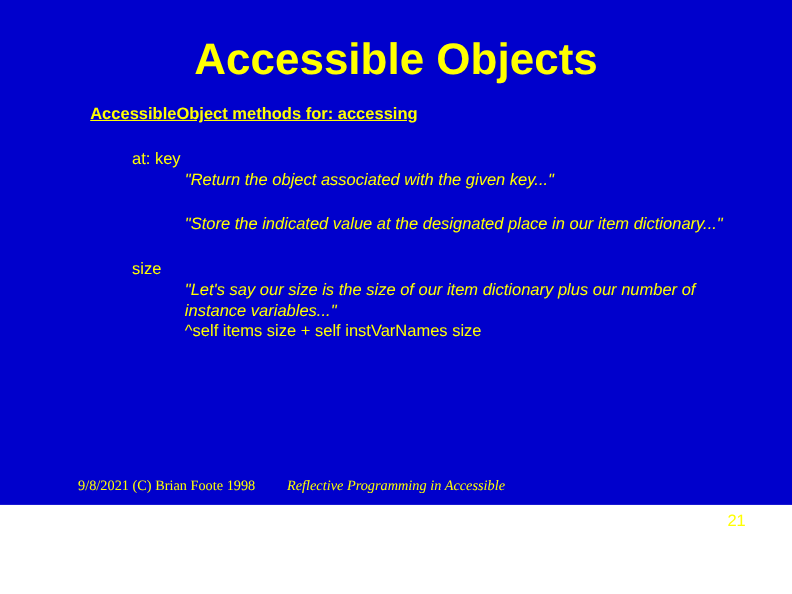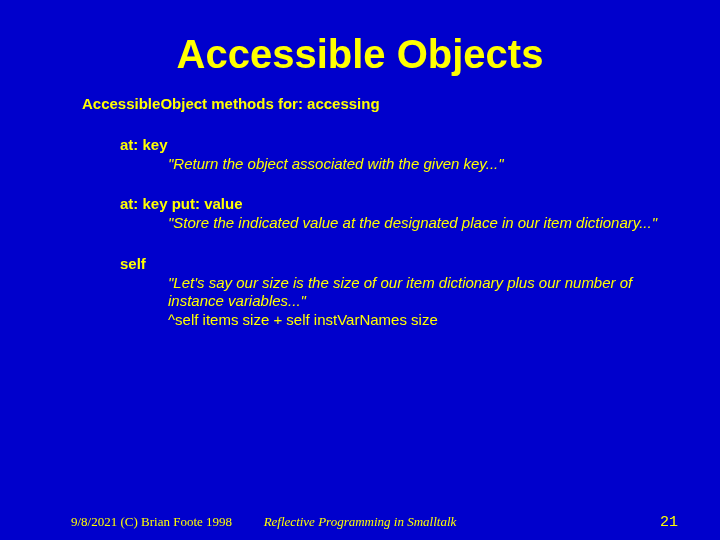--- a/index.html
+++ b/index.html
@@ -4,21 +4,21 @@
 <style>
   html, body {
     margin: 0;
     padding: 0;
     width: 720px;
     height: 540px;
     overflow: hidden;
   }
   .slide {
     width: 720px;
-    height: 540px;
+    height: 459px;
     background: #0000cc;
     color: #ffff00;
     font-family: Arial, Helvetica, sans-serif;
     position: relative;
     box-sizing: border-box;
   }
   .title {
     text-align: center;
     font-size: 40px;
     font-weight: bold;
@@ -27,27 +27,28 @@
   }
   .content {
     padding-left: 82px;
     padding-right: 40px;
     font-size: 15px;
     line-height: 1.25;
   }
   .section-header {
     font-weight: bold;
     margin-bottom: 22px;
+    text-decoration: underline;
   }
   .method {
     margin-left: 38px;
     margin-bottom: 22px;
   }
   .method-sig {
-    font-weight: bold;
+    font-weight: normal;
   }
   .method-body {
     margin-left: 48px;
   }
   .comment {
     font-style: italic;
   }
   .footer {
     position: absolute;
     bottom: 26px;
@@ -63,22 +64,23 @@
   .footer-center {
     position: absolute;
     left: 0;
     width: 100%;
     text-align: center;
     font-style: italic;
   }
   .footer-right {
     position: absolute;
     right: 42px;
-    font-family: Liberation Mono, monospace;
+    font-family: Liberation Sans, sans-serif;
     font-size: 15px;
+    margin-top: 32px;
   }
 </style>
 </head>
 <body>
 
 <div class="slide">
 
   <div class="title">Accessible Objects</div>
 
   <div class="content">
@@ -86,35 +88,34 @@
     <div class="section-header">AccessibleObject methods for:  accessing</div>
 
     <div class="method">
       <div class="method-sig">at: key</div>
       <div class="method-body">
         <div class="comment">"Return the object associated with the given key..."</div>
       </div>
     </div>
 
     <div class="method">
-      <div class="method-sig">at: key put: value</div>
       <div class="method-body">
         <div class="comment">"Store the indicated value at the designated place in our item dictionary..."</div>
       </div>
     </div>
 
     <div class="method">
-      <div class="method-sig">self</div>
+      <div class="method-sig">size</div>
       <div class="method-body">
         <div class="comment">"Let's say our size is the size of our item dictionary plus our number of instance variables..."</div>
         <div>^self items size + self instVarNames size</div>
       </div>
     </div>
 
   </div>
 
   <div class="footer">
     <span class="footer-left">9/8/2021 (C) Brian Foote 1998</span>
-    <span class="footer-center">Reflective Programming in Smalltalk</span>
+    <span class="footer-center">Reflective Programming in Accessible</span>
     <span class="footer-right">21</span>
   </div>
 
 </div>
 
 </body></html>

